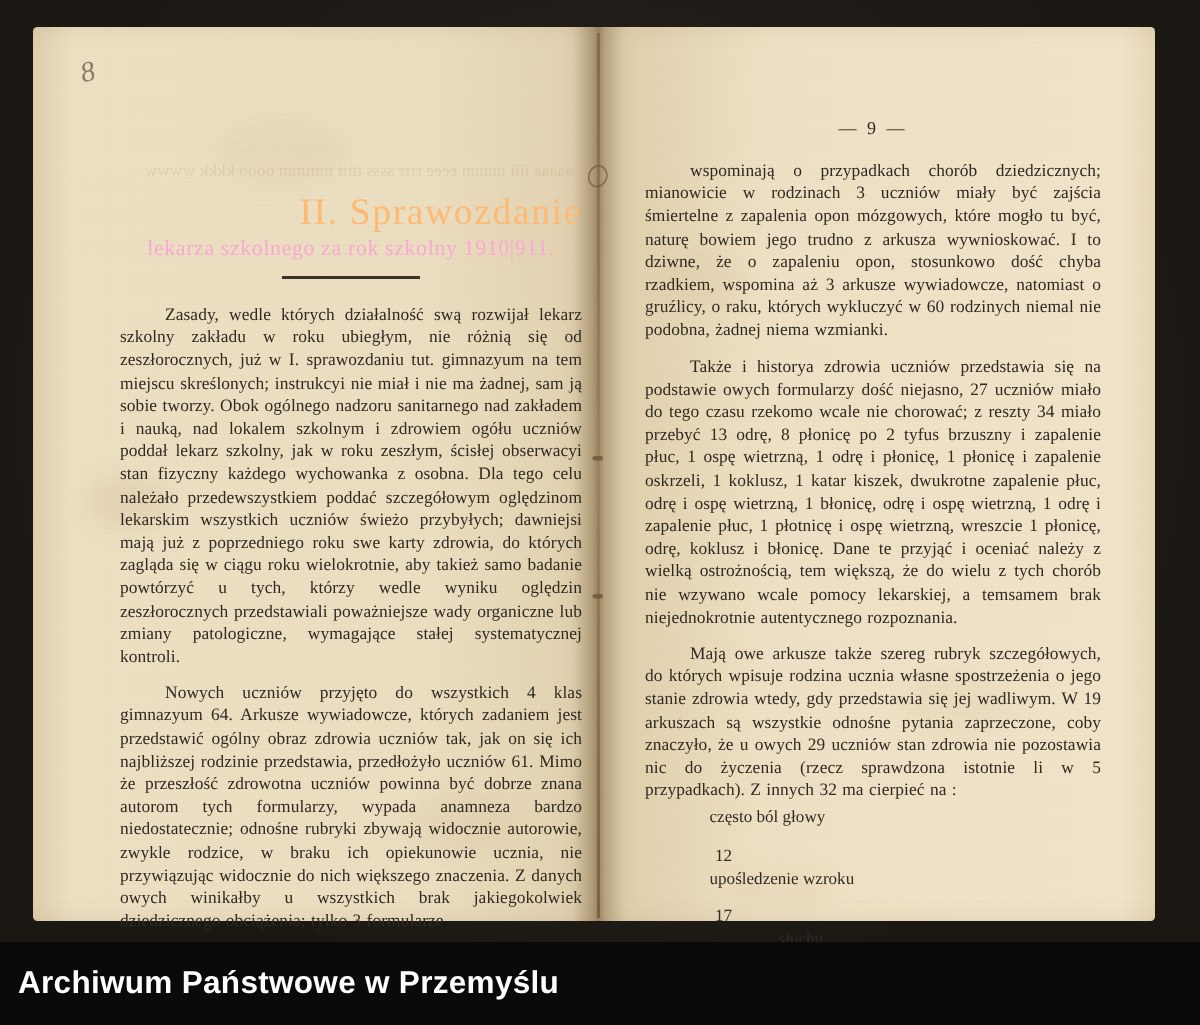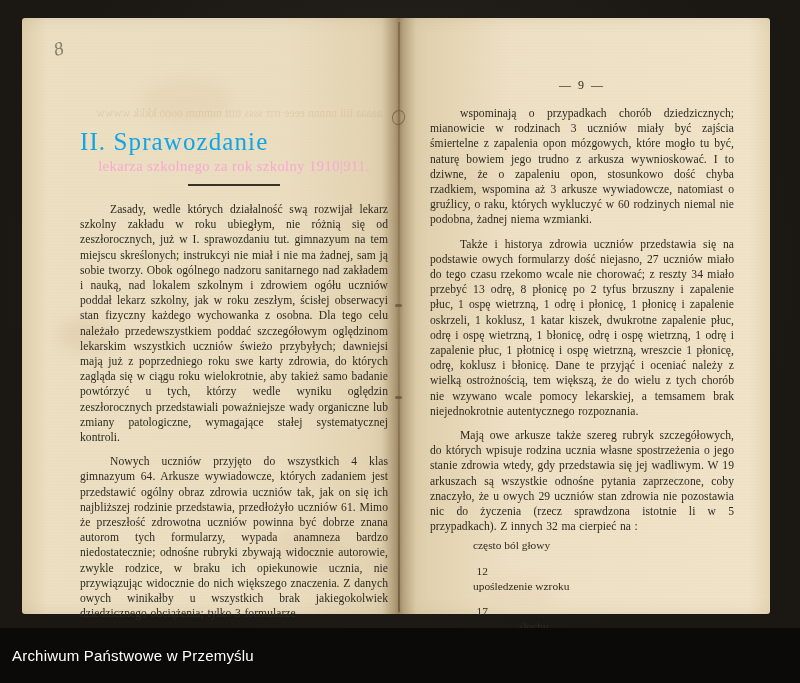--- a/index.html
+++ b/index.html
@@ -85,24 +85,24 @@
     position:absolute;
     color:#2e2a22;
     text-align:justify;
     text-justify:inter-word;
     -webkit-hyphens:none;hyphens:none;
   }
   .col.left-col{left:80px;top:128px;width:308px;}
   .col.right-col{left:430px;top:78px;width:304px;}
 
   .title{
-    text-align:left;
+    text-align:right;
     font-size:25px;
     letter-spacing:1.1px;
-    color:#0ea5e9;
+    color:#fdba74;
     margin:0 0 2px 0;
     font-weight:normal;
   }
   .subtitle{
     text-align:center;
     font-size:14.5px;
     letter-spacing:.45px;
     color:#f9a8d4;
     margin:0 0 6px 0;
     font-weight:normal;
@@ -163,21 +163,21 @@
 
   
   .watermark{
     position:absolute;left:0;bottom:0;width:800px;height:55px;
     background:#0b0a09;
     display:flex;align-items:center;
   }
   .watermark span{
     margin-left:12px;
     font-family:"Liberation Sans", sans-serif;
-    font-size:15px;font-weight:normal;color:#ffffff;
+    font-size:21px;font-weight:bold;color:#ffffff;
     letter-spacing:.2px;
   }
 </style>
 </head>
 <body>
 
 <div id="stage">
 
   <div class="backdrop"></div>
 

